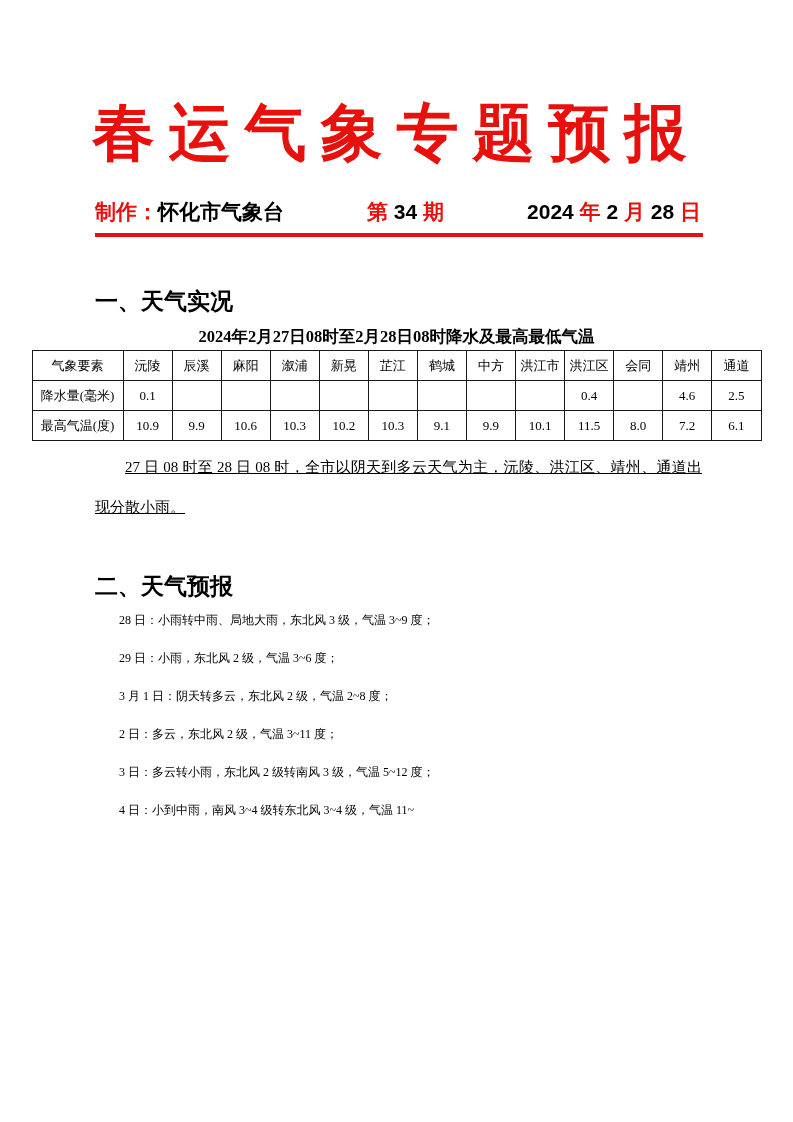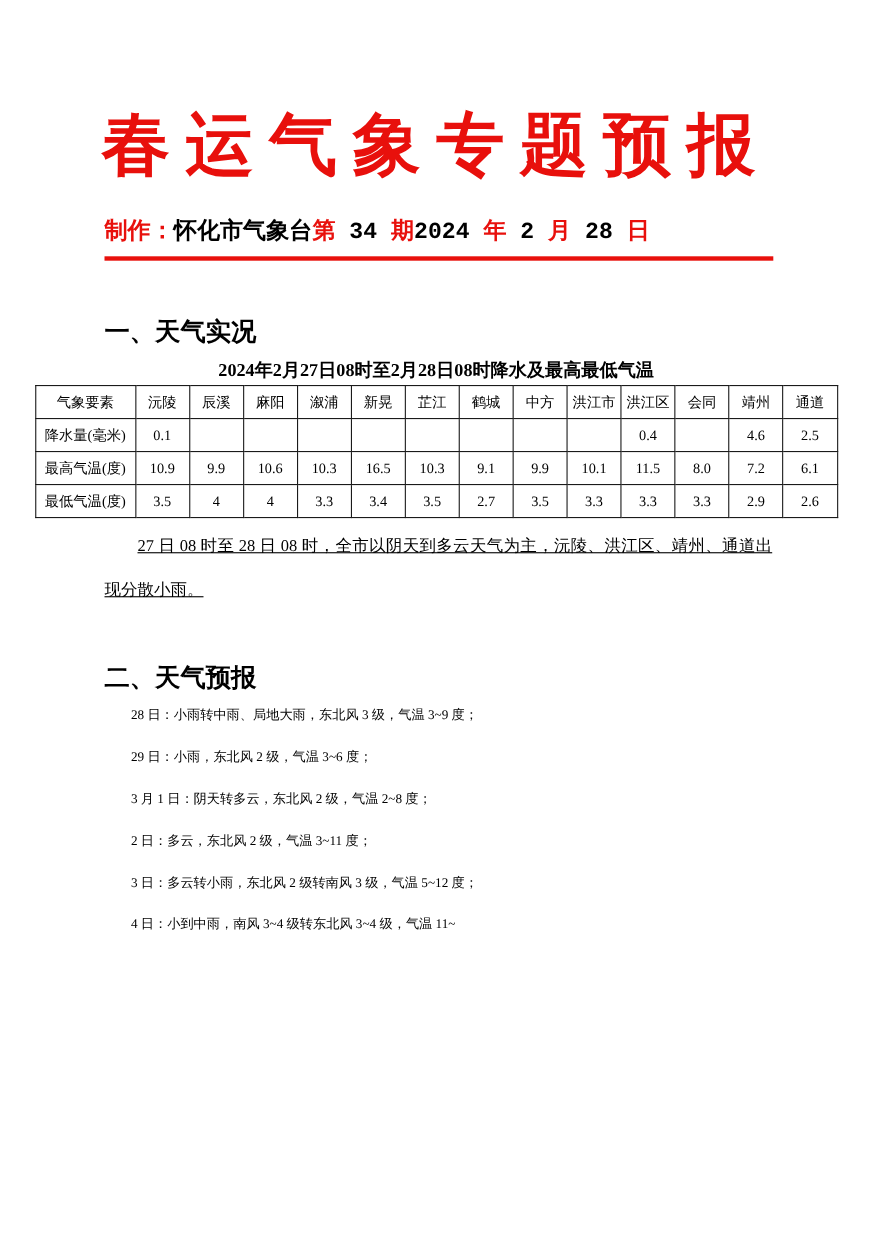--- a/index.html
+++ b/index.html
@@ -28,25 +28,26 @@
     letter-spacing: 14px;
     color: var(--accent, #e8100c);
     font-family: "Liberation Serif", serif;
     white-space: nowrap;
   }
 
   .meta-row {
     width: 606px;
     margin: 20px 0 0 95px;
     display: flex;
+    justify-content: space-between;
     align-items: baseline;
     font-size: 21px;
     line-height: 28px;
     font-weight: bold;
-    font-family: Liberation Mono, monospace;
+    font-family: Liberation Sans, sans-serif;
     white-space: nowrap;
   }
   .header-rule {
     width: 608px;
     height: 4px;
     margin: 7px 0 0 95px;
     background: var(--accent, #e8100c);
   }
 
   .section-heading {
@@ -162,46 +163,30 @@
           <td></td>
           <td>4.6</td>
           <td>2.5</td>
         </tr>
         <tr>
           <td class="label-col">最高气温(度)</td>
           <td>10.9</td>
           <td>9.9</td>
           <td>10.6</td>
           <td>10.3</td>
-          <td>16.5</td>
+          <td>10.2</td>
           <td>10.3</td>
           <td>9.1</td>
           <td>9.9</td>
           <td>10.1</td>
           <td>11.5</td>
           <td>8.0</td>
           <td>7.2</td>
           <td>6.1</td>
         </tr>
-        <tr>
-          <td class="label-col">最低气温(度)</td>
-          <td>3.5</td>
-          <td>4</td>
-          <td>4</td>
-          <td>3.3</td>
-          <td>3.4</td>
-          <td>3.5</td>
-          <td>2.7</td>
-          <td>3.5</td>
-          <td>3.3</td>
-          <td>3.3</td>
-          <td>3.3</td>
-          <td>2.9</td>
-          <td>2.6</td>
-        </tr>
       </tbody>
   </table>
 
   <p class="para">27 日 08 时至 28 日 08 时，全市以阴天到多云天气为主，沅陵、洪江区、靖州、通道出现分散小雨。</p>
 
   <h2 class="section-heading second">二、天气预报</h2>
 
 
   <div class="forecast-list" id="forecast-list">
       <div class="forecast-line">28 日：小雨转中雨、局地大雨，东北风 3 级，气温 3~9 度；</div>

